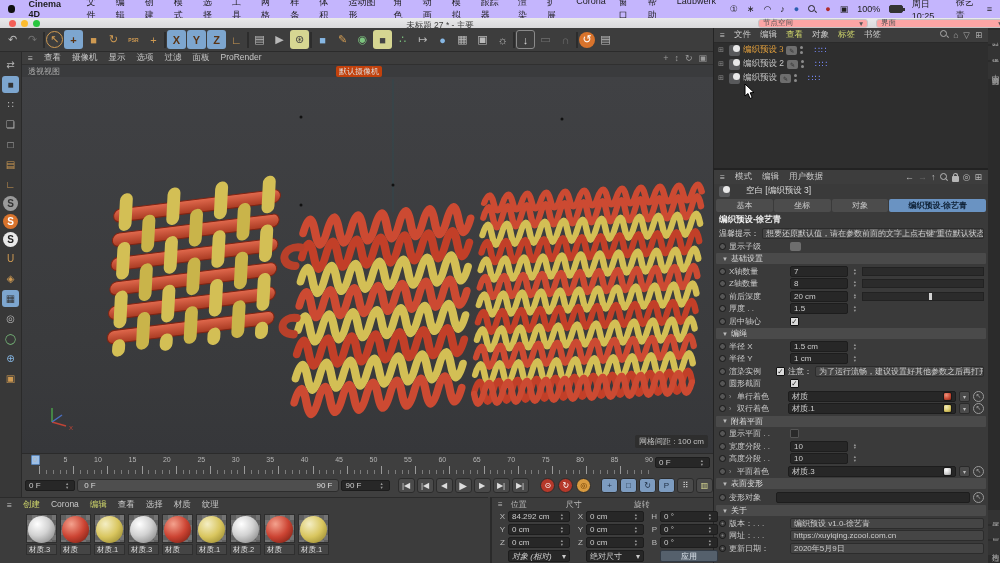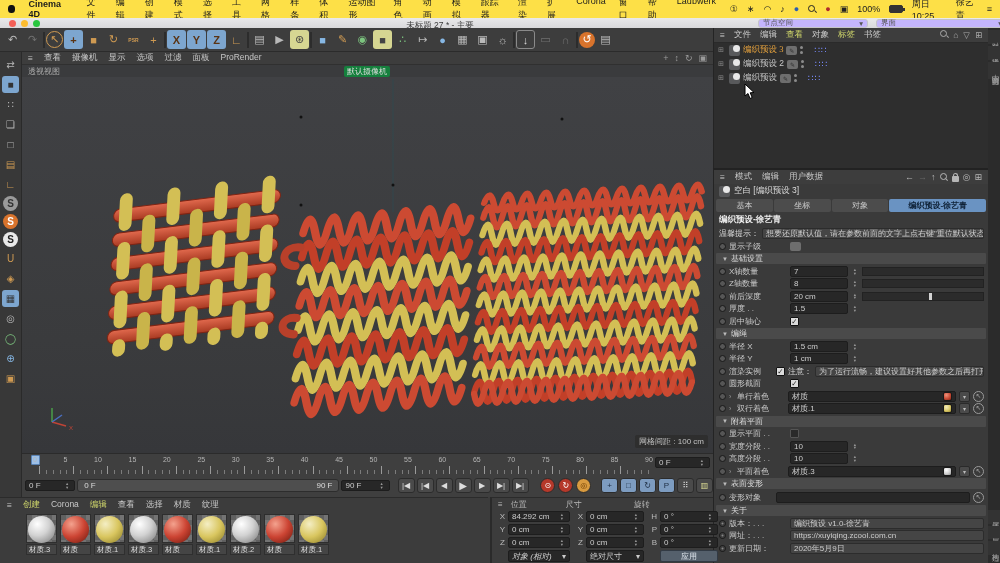--- a/index.html
+++ b/index.html
@@ -1,31 +1,31 @@
 <!DOCTYPE html>
 <html><head>
 <meta charset="utf-8">
 <style>
   *{margin:0;padding:0;box-sizing:border-box;font-family:"Liberation Sans","DejaVu Sans",sans-serif;}
   html,body{background:#222;}
   #root{position:relative;width:1000px;height:563px;overflow:hidden;background:#3c3c3c;font-size:9px;color:#ccc;}
   .abs{position:absolute;}
   
-  #menubar{left:0;top:0;width:1000px;height:18px;background:#fde047;color:#1c1c1c;display:flex;align-items:center;padding:0 8px;gap:14px;font-size:9px;}
+  #menubar{left:0;top:0;width:1000px;height:18px;background:#c4b5fd;color:#1c1c1c;display:flex;align-items:center;padding:0 8px;gap:14px;font-size:9px;}
   #menubar .app{font-weight:bold;}
   .applelogo{width:7px;height:8px;background:#111;border-radius:45% 45% 48% 48%;display:inline-block;}
   #mb-right{margin-left:auto;display:flex;align-items:center;gap:9px;color:#222;}
   .sticon{font-size:9px;}
   .batt{width:16px;height:8px;border:1px solid #333;border-radius:2px;position:relative;background:#333;}
   .batt:after{content:"";position:absolute;right:-3px;top:2px;width:2px;height:3px;background:#333;}
   
   #titlebar{left:0;top:18px;width:1000px;height:10px;background:linear-gradient(#e9e9ea,#d9d9db);}
   .tl{width:7px;height:7px;border-radius:50%;position:absolute;top:20px;}
   #wintitle{position:absolute;left:340px;top:19.5px;width:200px;text-align:center;color:#3a3a3a;font-size:8.5px;}
-  .topdd{position:absolute;top:18.5px;height:9px;background:#c4b5fd;border:1px solid #c5c5c7;border-radius:3px;display:flex;align-items:center;justify-content:space-between;padding:0 4px;color:#555;font-size:7.5px;}
+  .topdd{position:absolute;top:18.5px;height:9px;background:#fca5a5;border:1px solid #c5c5c7;border-radius:3px;display:flex;align-items:center;justify-content:space-between;padding:0 4px;color:#555;font-size:7.5px;}
   
   #toolbar{left:0;top:28px;width:713px;height:24px;background:#3d3d3d;border-bottom:1px solid #2b2b2b;display:flex;align-items:center;padding-left:3px;gap:1px;}
   .ico{width:19px;height:19px;display:flex;align-items:center;justify-content:center;border-radius:3px;font-size:11px;color:#cf9a52;flex:none;}
   .ico.lite{color:#b9b9b9}.ico.dim{color:#6f6f6f}
   .ico.blue{background:#7da6cf;color:#5a3414;font-weight:bold;}
   .ico.yel{background:#d6d692;color:#444;}
   .ico.ring{border:1px solid #cf9a52;border-radius:50%;width:17px;height:17px;}
   .ico.orgc{background:#d8732c;border-radius:50%;color:#fff;width:16px;height:16px;}
   .ico.out{border:1px solid #8a8a8a;color:#d8d8d8;}
   .ico.cblu{color:#86b7e4}.ico.cgrn{color:#7cc47f}
@@ -35,41 +35,41 @@
   #lefttools{left:0;top:52px;width:22px;height:511px;background:#383838;border-right:1px solid #2a2a2a;display:flex;flex-direction:column;align-items:center;padding-top:4px;gap:3px;}
   .lic{width:17px;height:17px;display:flex;align-items:center;justify-content:center;border-radius:3px;font-size:10px;color:#b5b5b5;flex:none;}
   .lic.org{color:#cf9a52}.lic.blue{background:#7da6cf;color:#333}.lic.cgrn{color:#7cc47f}.lic.cblu{color:#86b7e4}
   .lic.orgc{background:#d8732c;border-radius:50%;color:#fff;width:15px;height:15px;font-weight:bold;}
   .lic.whitec{background:#e9e9e9;border-radius:50%;color:#222;width:15px;height:15px;font-weight:bold;}
   .lic.greyc{background:#9a9a9a;border-radius:50%;color:#333;width:15px;height:15px;font-weight:bold;}
   
   #vpmenu{left:22px;top:52px;width:691px;height:13px;background:#3d3d3d;border-bottom:1px solid #303030;display:flex;align-items:center;gap:11px;padding:0 6px;color:#c6c6c6;font-size:8.5px;}
   #vpmenu .vicons{margin-left:auto;display:flex;gap:6px;color:#9a9a9a;font-size:9px;}
   #vplabels{left:22px;top:65px;width:691px;height:12px;display:flex;align-items:center;padding:0 6px;color:#aaa;font-size:8px;background:#3a3b3d;}
-  #camlabel{position:absolute;left:344px;top:66px;color:#ddd;background:#15803d;padding:0 3px;border-radius:2px;font-size:8px;}
+  #camlabel{position:absolute;left:336px;top:66px;color:#ddd;background:#c2410c;padding:0 3px;border-radius:2px;font-size:8px;}
   #vpcanvas{left:22px;top:77px;width:691px;height:376px;background:linear-gradient(#404144,#3a3b3d 70%,#36373a);overflow:hidden;}
   #gridinfo{position:absolute;right:5px;bottom:5px;background:#2e2e2e;color:#c2c2c2;padding:1px 4px;font-size:8px;border-radius:2px;}
   
   #om{left:713px;top:28px;width:275px;height:140px;background:#2e2e2e;border-left:1px solid #242424;}
   #ommenu{height:15px;background:#3d3d3d;display:flex;align-items:center;gap:9px;padding:0 6px;font-size:8.5px;color:#c9c9c9;border-bottom:1px solid #2a2a2a;}
   #ommenu .omicons{margin-left:auto;display:flex;gap:5px;color:#aaa;}
   .omrow{display:flex;align-items:center;height:14px;padding-left:4px;gap:3px;font-size:8.5px;color:#c9c9c9;}
   .omrow .expander{color:#8a8a8a;font-size:7px;width:8px;}
   .nullico{width:11px;height:11px;background:#58595b;border-radius:2px;position:relative;flex:none;}
   .nullico:after{content:"";position:absolute;right:0px;top:0px;width:7px;height:7px;border-radius:50%;background:#e8e8e8;}
   .omrow .sel{color:#e8a33d;font-family:Liberation Serif, serif;}
   .pbox{width:11px;height:9px;background:#6e6e6e;border-radius:2px;display:flex;align-items:center;justify-content:center;font-size:6px;color:#333;flex:none;}
   .vdots{display:flex;flex-direction:column;gap:2px;}
   .vdots i{width:3px;height:3px;border-radius:50%;background:#8b8b8b;}
   .xtag{color:#7a8cff;font-size:9px;margin-left:8px;letter-spacing:1px;}
   
   #am{left:713px;top:168px;width:275px;height:395px;background:#3a3a3a;border-left:1px solid #242424;border-top:2px solid #222;}
   #ammenu{height:14px;background:#3d3d3d;display:flex;align-items:center;gap:10px;padding:0 6px;font-size:8.5px;color:#c9c9c9;}
   #ammenu .amicons{margin-left:auto;display:flex;gap:4px;color:#b5b5b5;font-size:9px;align-items:center;}
-  #amobj{height:14px;display:flex;align-items:center;gap:4px;padding:0 5px;color:#ddd;font-size:8.5px;}
+  #amobj{height:14px;display:flex;align-items:center;gap:16px;padding:0 5px;color:#ddd;font-size:8.5px;}
   .atabs{display:flex;gap:1px;padding:1px 2px;height:15px;}
   .atab{flex:1;background:#4c4c4c;color:#ccc;display:flex;align-items:center;justify-content:center;font-size:8px;border-radius:2px;}
   .atab.act{flex:1.7;background:#6a93c2;color:#0e2136;font-weight:bold;}
   #amhead{height:13px;display:flex;align-items:center;padding:0 5px;color:#eee;font-weight:bold;font-size:8.5px;}
   .arow{display:flex;align-items:center;height:12.4px;padding:0 4px 0 5px;gap:3px;font-size:8px;color:#c9c9c9;}
   .sect{height:11px;background:#4a4a4a;display:flex;align-items:center;font-size:8px;color:#ddd;padding-left:6px;margin:1px 2px;border-radius:1px;}
   .sect .tri{font-size:6px;margin-right:3px;color:#bbb;}
   .dotc{width:7px;height:7px;border:1px solid #191919;background:#565656;border-radius:50%;flex:none;}
   .dotc.ring2{background:#2e2e2e;box-shadow:inset 0 0 0 1.5px #3a3a3a, inset 0 0 0 3px #888;}
   .albl{width:58px;flex:none;white-space:nowrap;overflow:hidden;}

